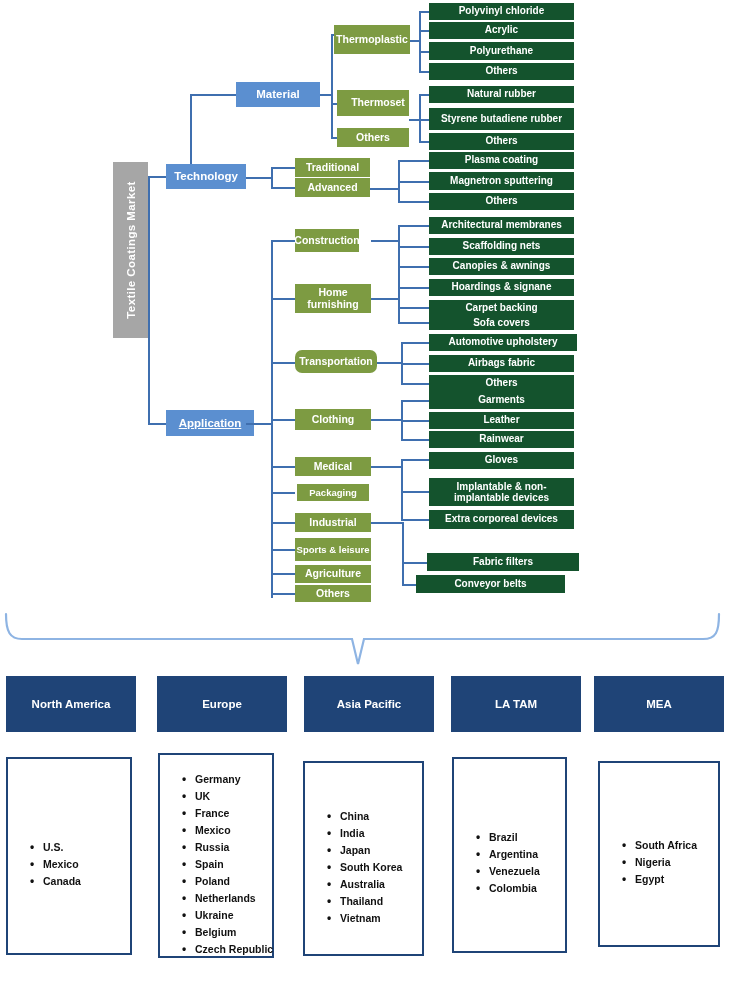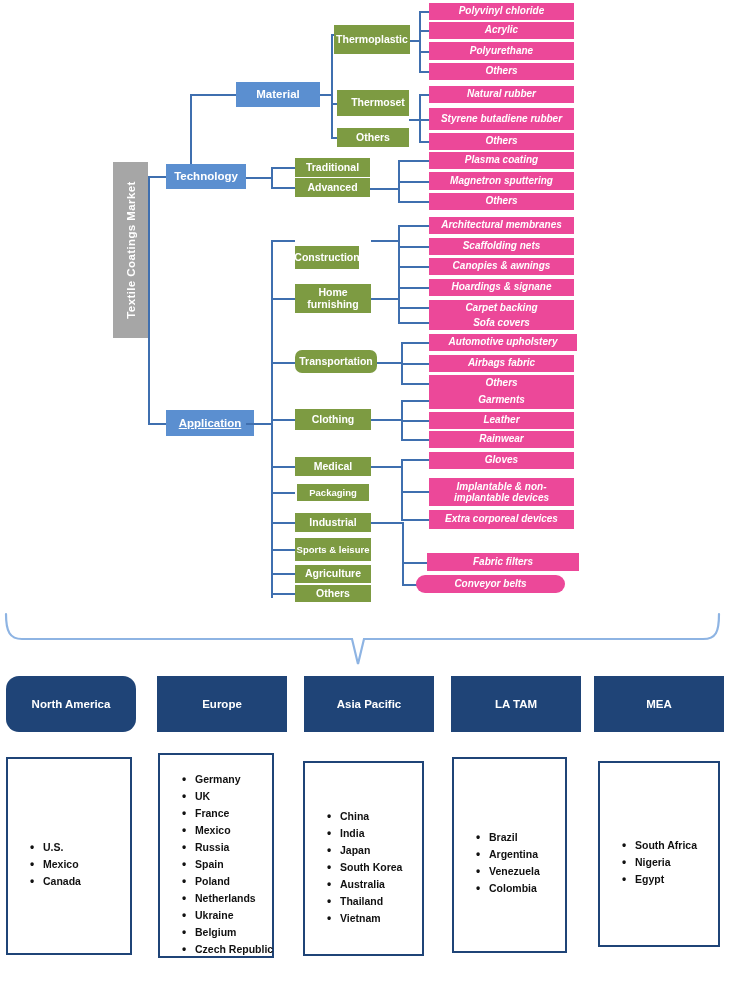--- a/index.html
+++ b/index.html
@@ -21,21 +21,21 @@
     justify-content: center;
     text-align: center;
     color: #ffffff;
     font-weight: bold;
     line-height: 1.05;
     overflow: hidden;
     white-space: nowrap;
   }
   .lvl1 { background: #5B8FD0; font-size: 11.5px; }
   .lvl2 { background: #7D9B42; font-size: 10.5px; }
-  .lvl3 { background: #ec4899; font-size: 10px; font-style: italic; }
+  .lvl3 { background: #14532d; font-size: 10px; }
   .lvl3.wrap, .lvl2.wrap { white-space: normal; }
 
   
   .root-label {
     position: absolute;
     background: #A6A6A6;
     color: #ffffff;
     font-weight: bold;
     font-size: 11.5px;
     display: flex;
@@ -208,21 +208,21 @@
   <div class="ln h" style="left:271px; top:298px; width:24px;"></div>
   <div class="ln h" style="left:271px; top:362px; width:24px;"></div>
   <div class="ln h" style="left:271px; top:419px; width:24px;"></div>
   <div class="ln h" style="left:271px; top:466px; width:24px;"></div>
   <div class="ln h" style="left:271px; top:492px; width:24px;"></div>
   <div class="ln h" style="left:271px; top:522px; width:24px;"></div>
   <div class="ln h" style="left:271px; top:549px; width:24px;"></div>
   <div class="ln h" style="left:271px; top:573px; width:24px;"></div>
   <div class="ln h" style="left:271px; top:593px; width:24px;"></div>
 
-  <div class="node lvl2" style="left:295px; top:246px; width:64px; height:23px;">
+  <div class="node lvl2" style="left:295px; top:229px; width:64px; height:23px;">
     <span>Construction</span>
   </div>
   <div class="node lvl2 wrap" style="left:295px; top:284px; width:76px; height:29px; line-height:1.1;">
     <span>Home furnishing</span>
   </div>
   <div class="node lvl2" style="left:295px; top:350px; width:82px; height:23px;border-radius:7px;">
     <span>Transportation</span>
   </div>
   <div class="node lvl2" style="left:295px; top:409px; width:76px; height:21px;">
     <span>Clothing</span>
@@ -324,29 +324,29 @@
   </div>
 
   <div class="ln h" style="left:371px; top:522px; width:32px;"></div>
   <div class="ln v" style="left:402px; top:522px; height:62px;"></div>
   <div class="ln h" style="left:402px; top:562px; width:26px;"></div>
   <div class="ln h" style="left:402px; top:584px; width:26px;"></div>
 
   <div class="node lvl3" style="left:427px; top:553px; width:152px; height:18px;">
     <span>Fabric filters</span>
   </div>
-  <div class="node lvl3" style="left:416px; top:575px; width:149px; height:18px;border-radius:9px;">
+  <div class="node lvl3" style="left:416px; top:575px; width:149px; height:18px;">
     <span>Conveyor belts</span>
   </div>
 
   <svg class="brace" viewBox="0 0 731 56" preserveAspectRatio="none">
     <path d="M6,2 C6,20 10,27 22,27 L352,27 L358,52 L364,27 L703,27 C716,27 719,20 719,2" fill="none" stroke="#8EB4E3" stroke-width="2.2" stroke-linecap="round"></path>
   </svg>
 
-  <div class="region-head" style="left:6px; top:676px; width:130px; height:56px;border-radius:13px;">
+  <div class="region-head" style="left:6px; top:676px; width:130px; height:56px;">
     <span>North America</span>
   </div>
   <div class="region-head" style="left:157px; top:676px; width:130px; height:56px;">
     <span>Europe</span>
   </div>
   <div class="region-head" style="left:304px; top:676px; width:130px; height:56px;">
     <span>Asia Pacific</span>
   </div>
   <div class="region-head" style="left:451px; top:676px; width:130px; height:56px;">
     <span>LA TAM</span>

